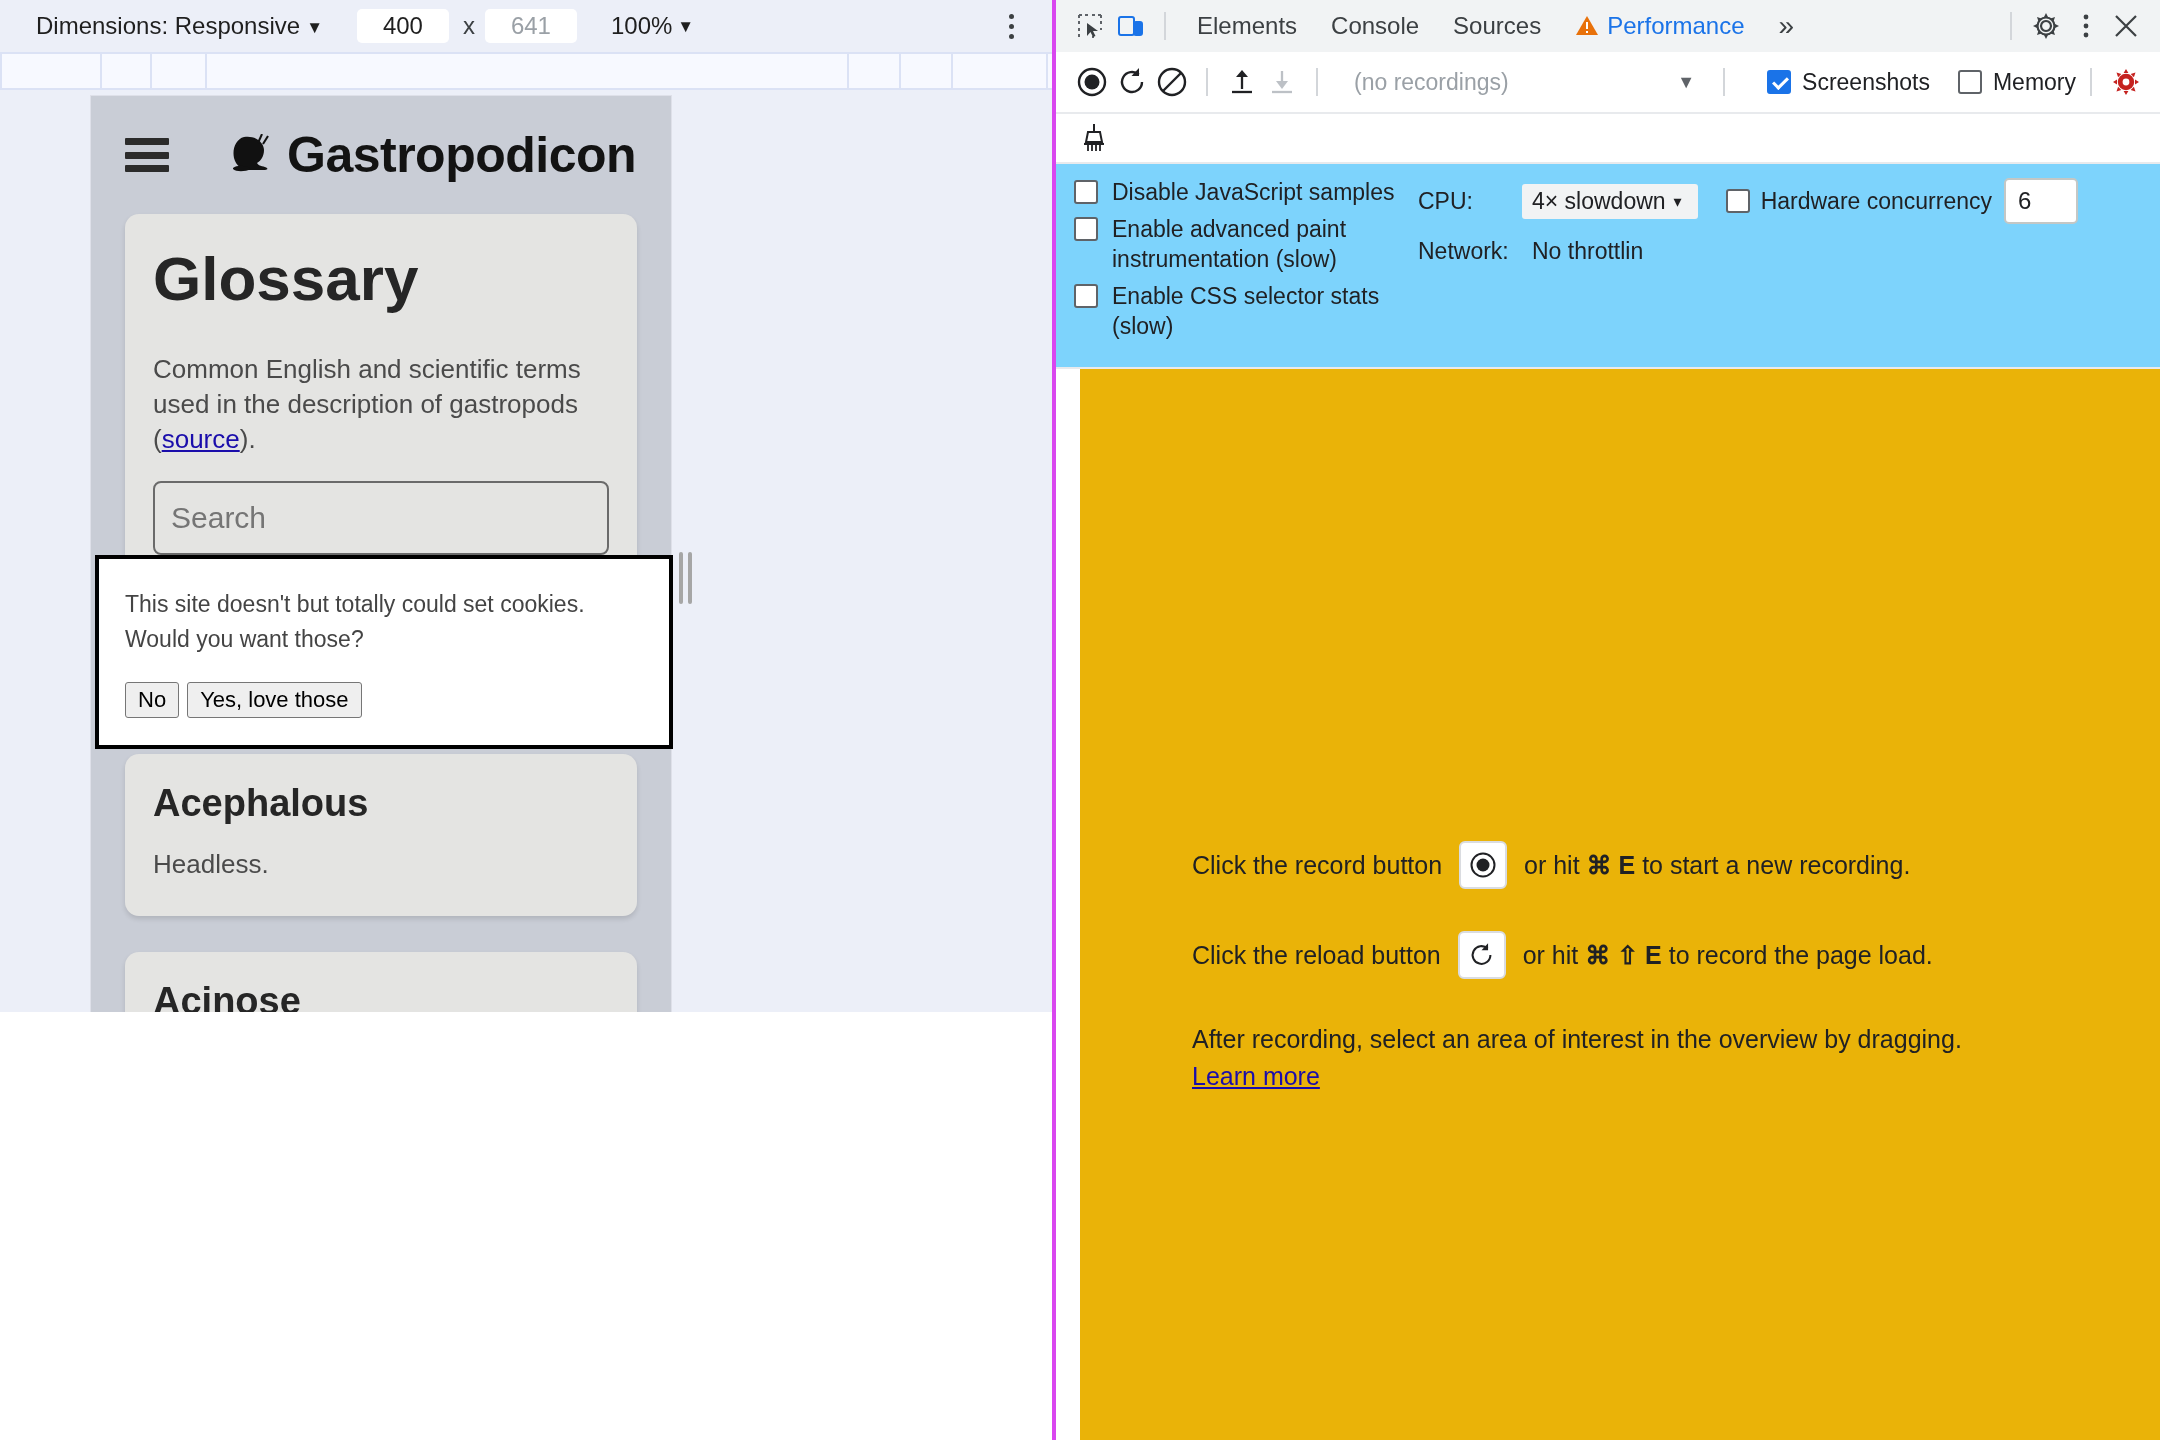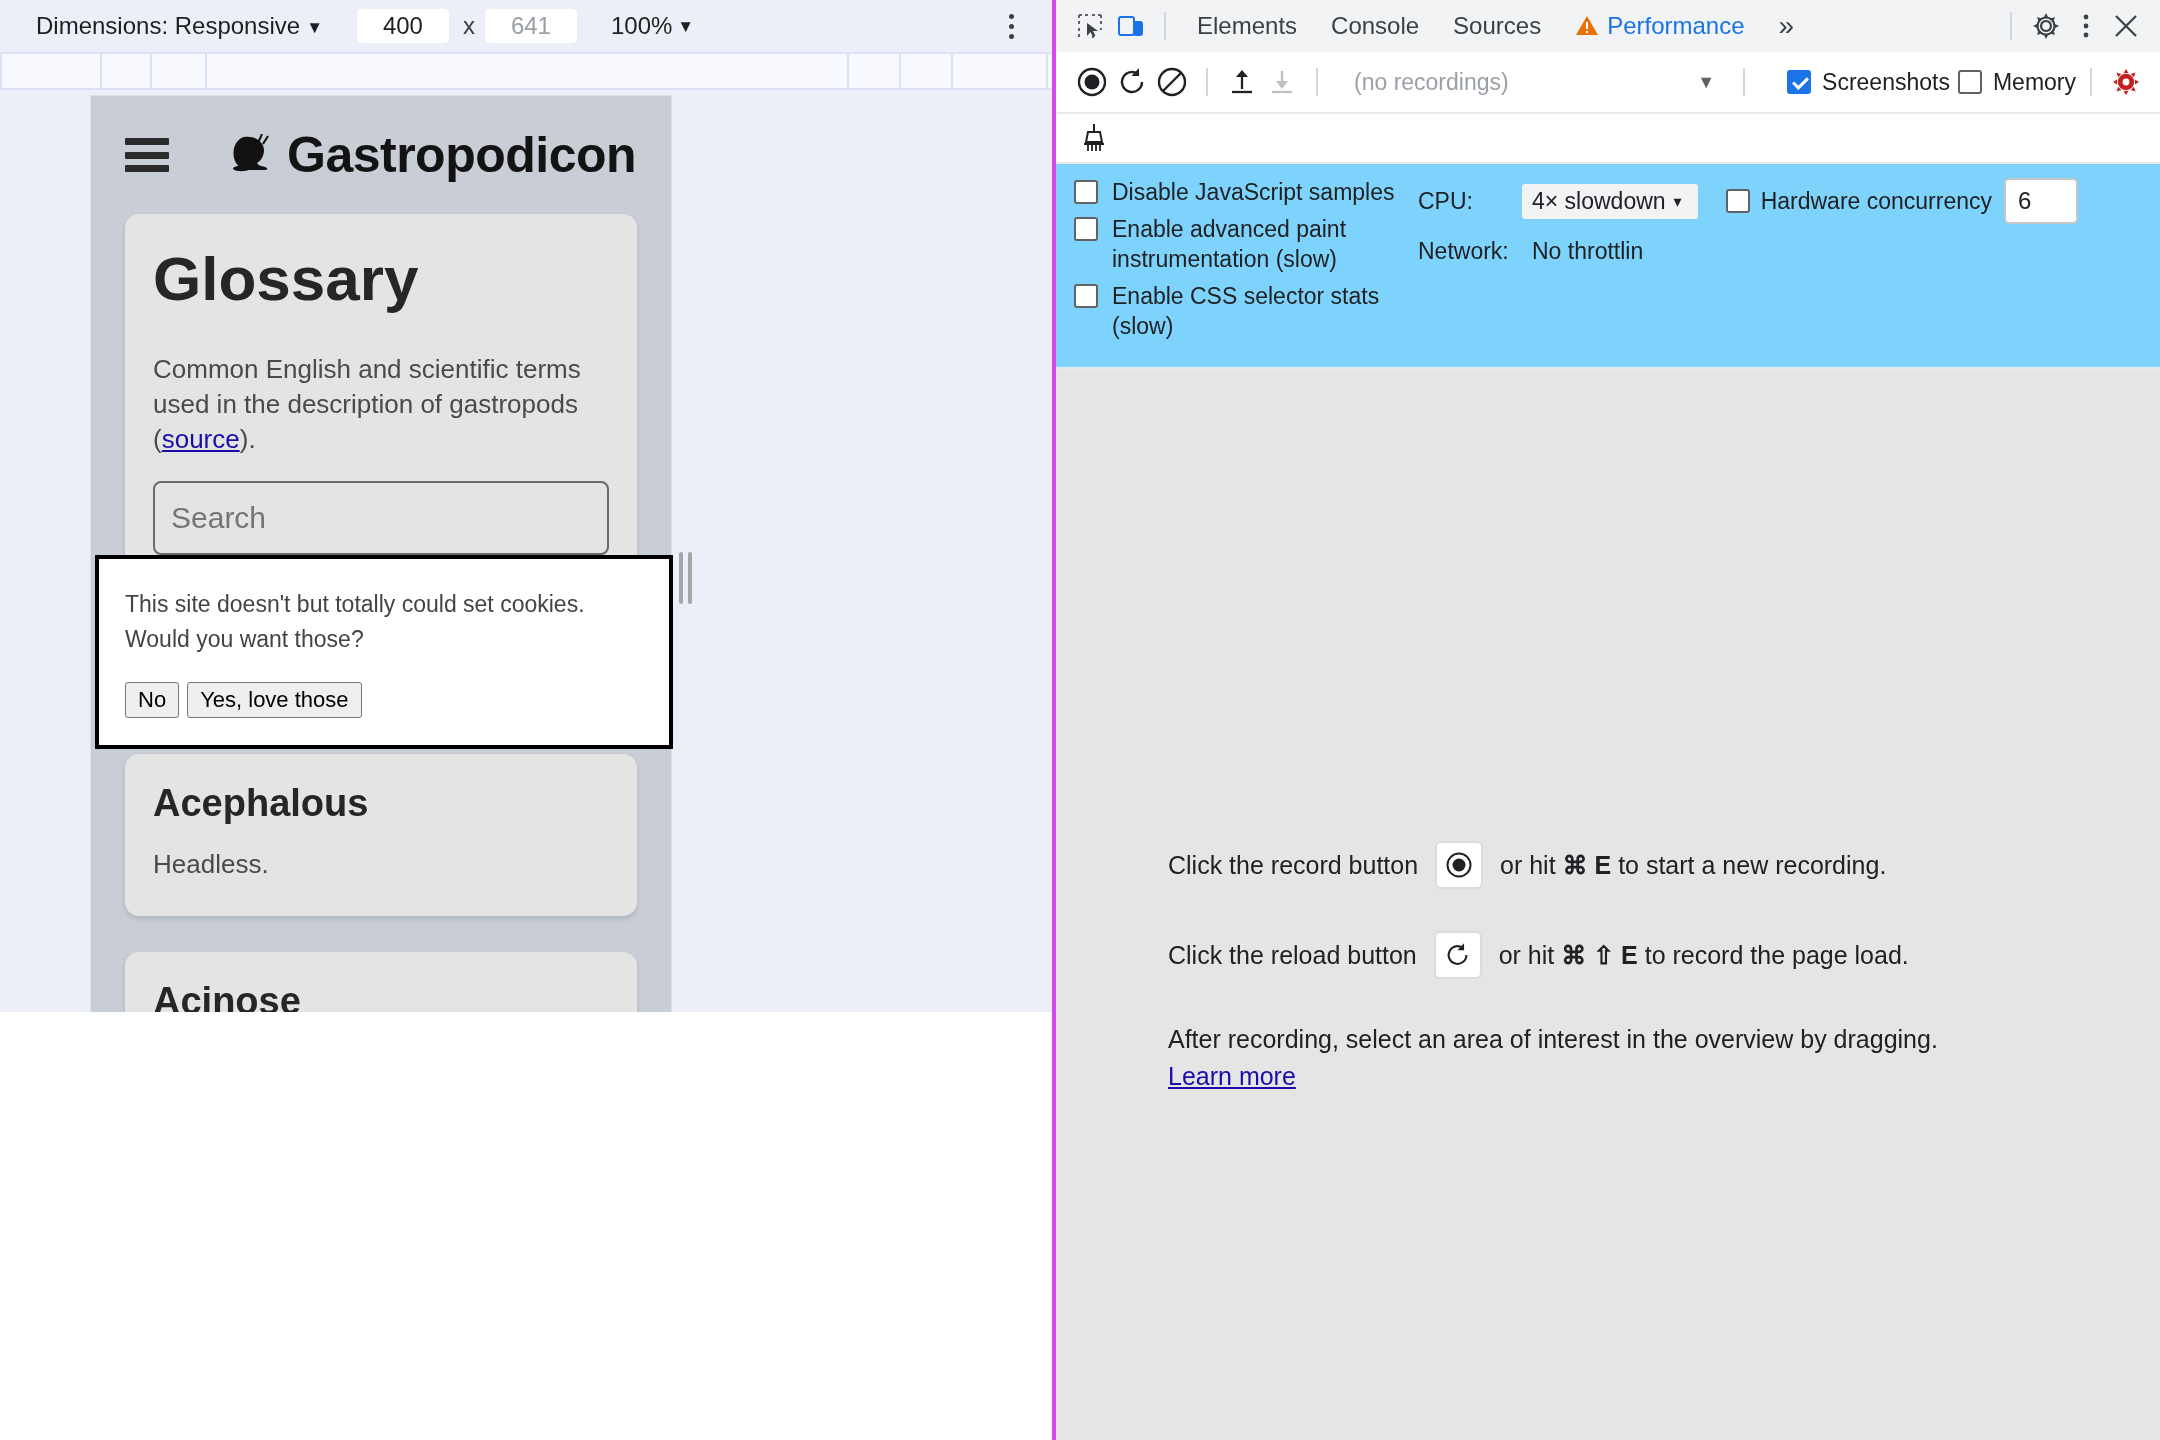--- a/index.html
+++ b/index.html
@@ -183,21 +183,21 @@
     height: 62px; flex: 0 0 62px;
     display: flex; align-items: center;
     padding: 0 14px 0 16px;
     border-bottom: 2px solid #e8eaed;
     background: #fff;
   }
   #recordings-select {
     flex: 1 1 auto; height: 40px; display: flex; align-items: center; justify-content: space-between;
     padding: 0 14px; color: #9aa0a6; font-size: 23px; max-width: 390px; margin-left: 8px;
   }
-  #chk-group { display: flex; align-items: center; gap: 8px; margin-left: 28px; }
+  #chk-group { display: flex; align-items: center; gap: 28px; margin-left: 28px; }
   .dt-chk { display: flex; align-items: center; gap: 11px; font-size: 23px; color: #202124; }
   .box {
     width: 24px; height: 24px; border: 2px solid #5f6368; border-radius: 3px;
     background: #fff; display: inline-block; flex: 0 0 24px; position: relative;
   }
   .box.checked { background: #1a73e8; border-color: #1a73e8; }
   .box.checked:after {
     content: ""; position: absolute; left: 7px; top: 2px;
     width: 6px; height: 12px; border: solid #fff; border-width: 0 3px 3px 0;
     transform: rotate(45deg);
@@ -227,21 +227,21 @@
     min-width: 150px;
   }
   .thr-plain { font-size: 23px; color: #202124; padding: 4px 10px; }
   #hwc-wrap { display: flex; align-items: center; gap: 12px; margin-left: 28px; }
   #hwc-input {
     width: 74px; height: 46px; border: 2px solid #c4c7c5; border-radius: 5px;
     display: flex; align-items: center; padding-left: 12px;
     font-size: 24px; color: #202124; background:#fff;
   }
 
-  #dt-main { flex: 1 1 auto; position: relative; background: #e5e5e5; }
+  #dt-main { flex: 1 1 auto; position: relative; background: #eab308; margin-left: 24px; }
   #landing {
     position: absolute; left: 112px; top: 472px; width: 880px;
   }
   .land-line { display: flex; align-items: center; font-size: 25px; color: #202124; margin-bottom: 42px; }
   .land-line .txt { white-space: pre; }
   .key-btn {
     width: 48px; height: 48px; border: 2px solid #dadce0; border-radius: 6px;
     display: inline-flex; align-items: center; justify-content: center;
     margin: 0 10px; background: #fff;
   }

